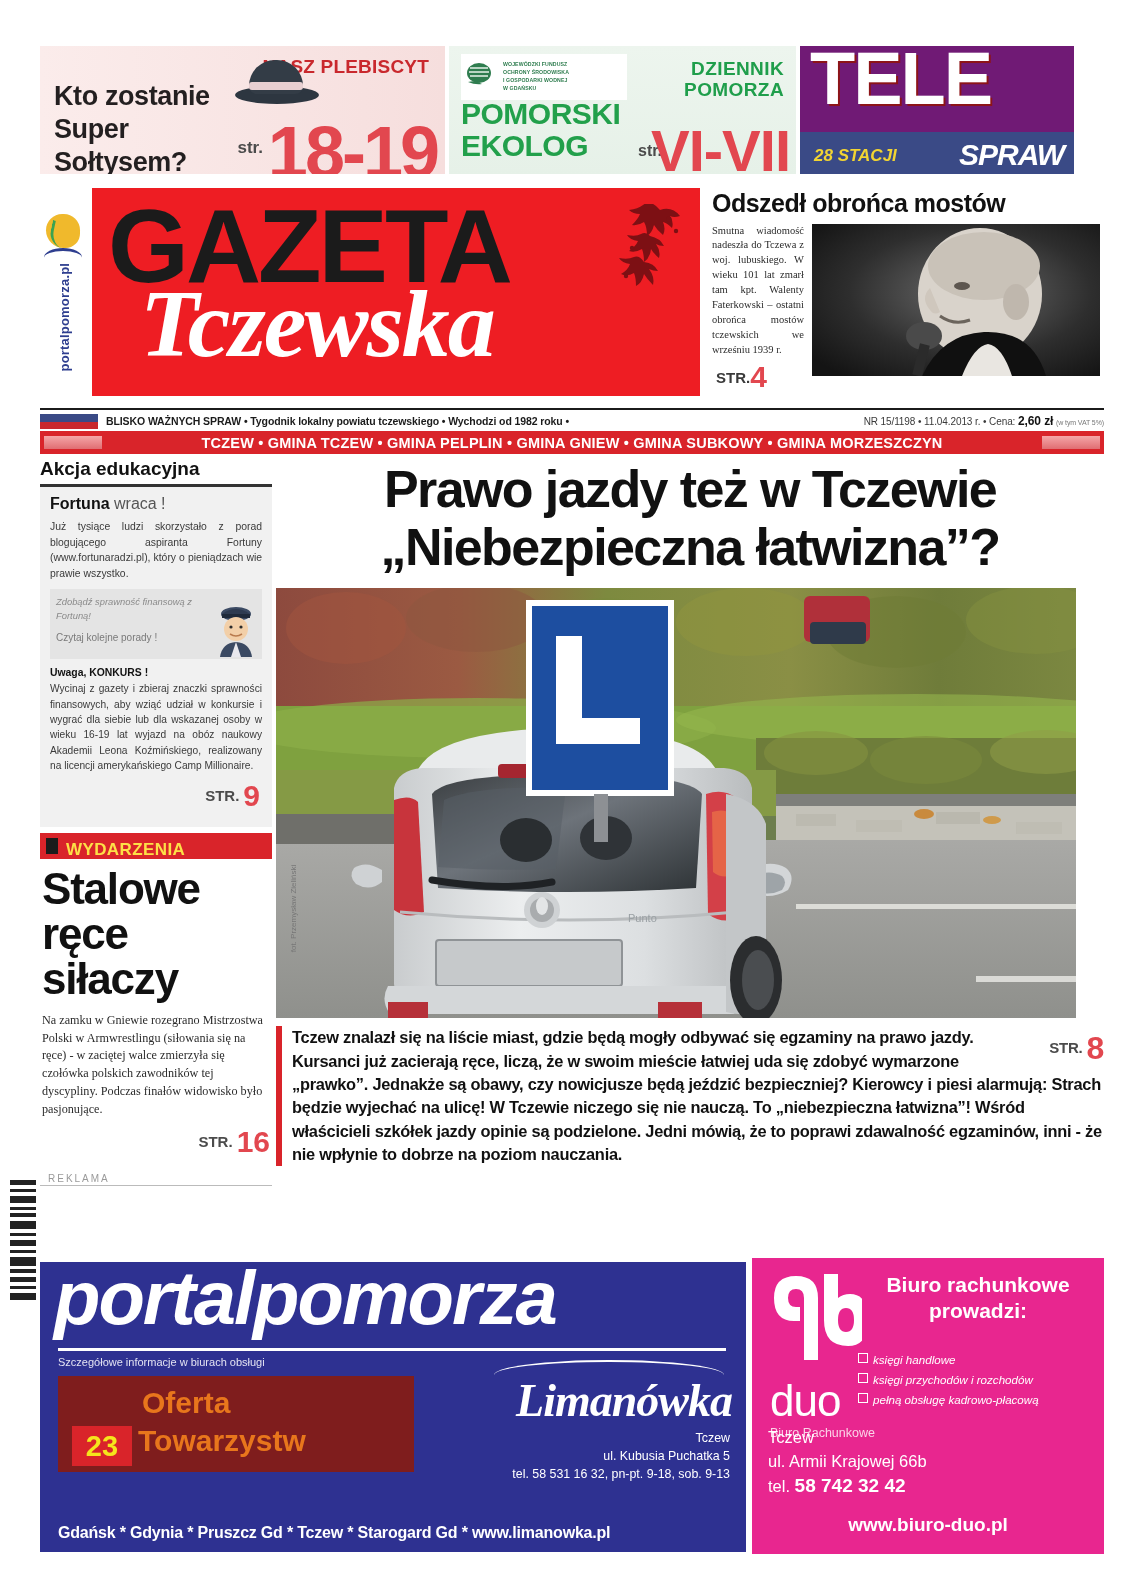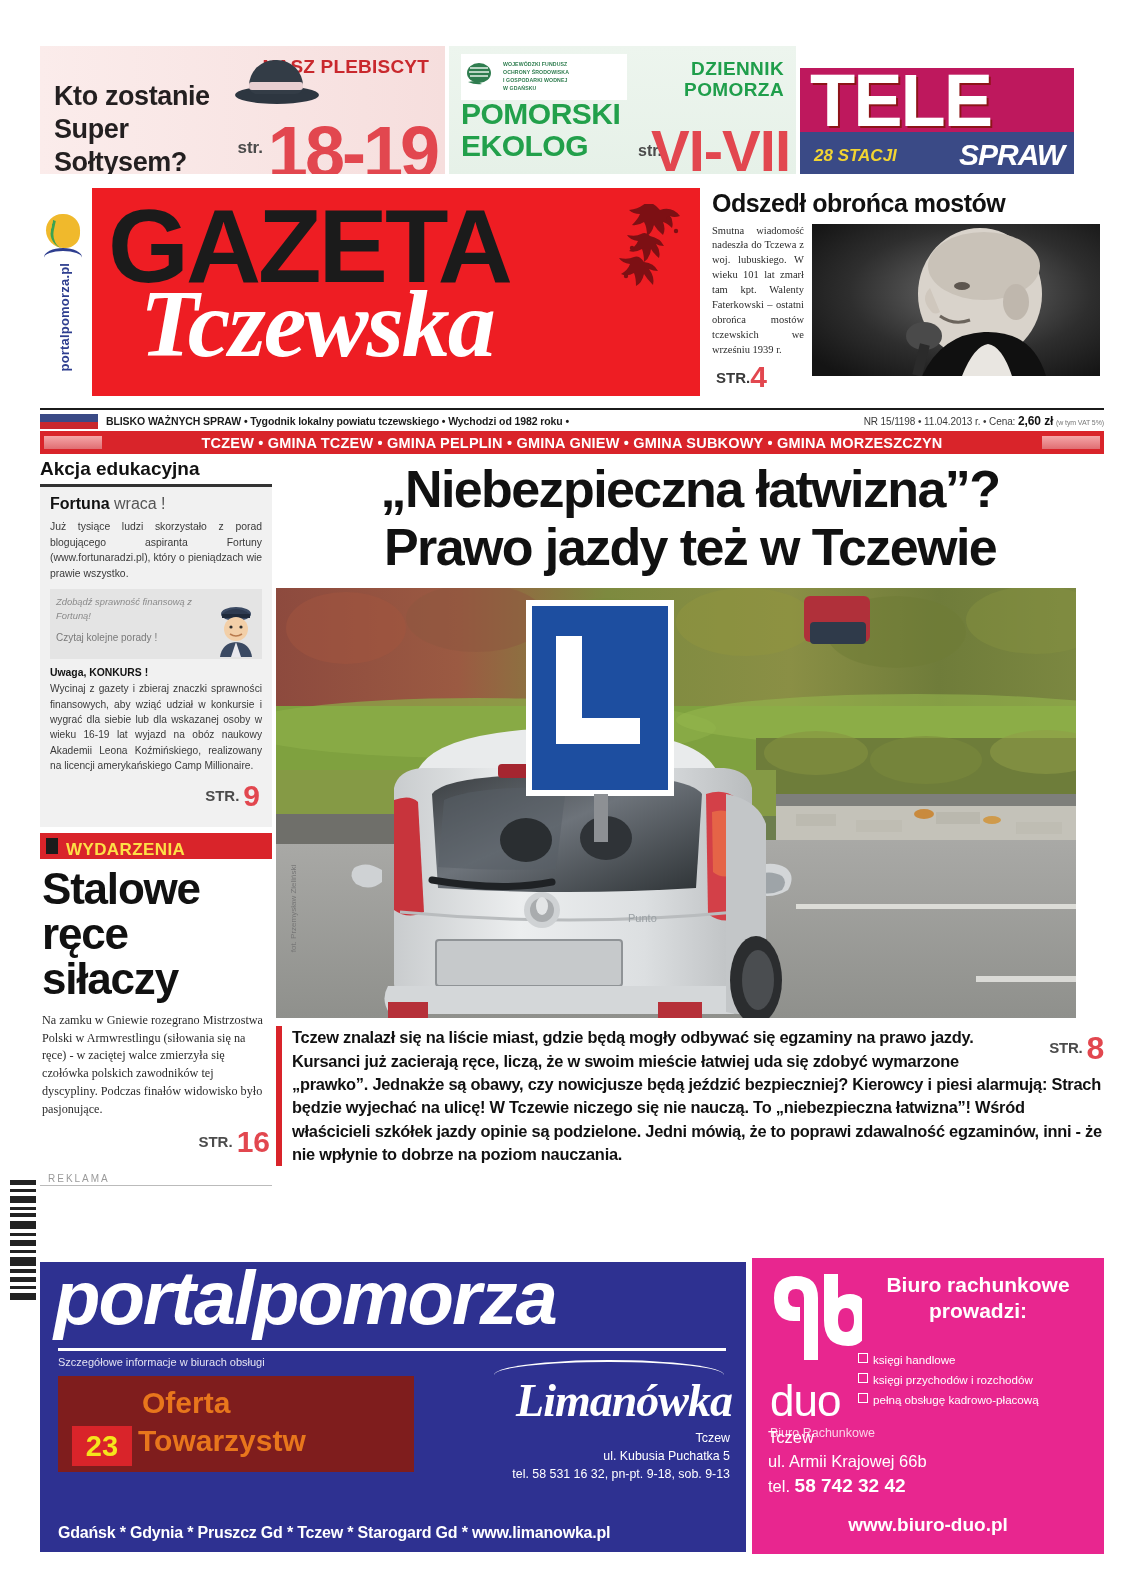--- a/index.html
+++ b/index.html
@@ -23,21 +23,21 @@
   .t-ekolog{width:347px;background:linear-gradient(to bottom,#edf5ee,#e6f1e8);position:relative;}
   .t-ekolog .wfos{position:absolute;left:12px;top:8px;width:160px;height:42px;background:#ffffff;display:flex;align-items:center;gap:5px;padding:2px 3px;}
   .t-ekolog .wfos .leaf{width:34px;height:34px;flex:0 0 34px;position:relative;}
   .t-ekolog .wfos .leaf svg{display:block;}
   .t-ekolog .wfos .wtxt{font-size:5.2px;line-height:1.5;color:#2f7d4f;font-weight:bold;letter-spacing:.1px;}
   .t-ekolog .pomeko{position:absolute;left:12px;top:52px;font-size:30px;font-weight:bold;color:#22a04b;line-height:1.05;letter-spacing:-.5px;}
   .t-ekolog .dzien{position:absolute;right:12px;top:12px;font-size:19px;font-weight:bold;color:#1f9e4b;line-height:1.12;text-align:right;letter-spacing:.4px;}
   .t-ekolog .strLabel{position:absolute;right:134px;bottom:14px;font-size:16px;font-weight:bold;color:#4b4b4b;}
   .t-ekolog .vivii{position:absolute;right:6px;bottom:-6px;font-size:58px;font-weight:bold;color:#e2474f;line-height:1;letter-spacing:-1px;}
 
-  .t-tele{width:274px;background:#be185d;position:relative;margin-top:22px;}
+  .t-tele{width:274px;background:#701a75;position:relative;}
   .t-tele .teleword{position:absolute;left:10px;top:-4px;font-size:74px;font-weight:bold;color:#ffffff;letter-spacing:-2px;line-height:1;text-shadow:2px 2px 0 #8d1418;}
   .t-tele .blueband{position:absolute;left:0;bottom:0;width:100%;height:42px;background:#3a4a86;}
   .t-tele .stacji{position:absolute;left:14px;bottom:8px;font-size:17px;font-weight:bold;font-style:italic;color:#f2d432;}
   .t-tele .wizja{position:absolute;right:10px;bottom:2px;font-size:30px;font-weight:bold;font-style:italic;color:#ffffff;letter-spacing:-1px;}
 
   
   .masthead{position:absolute;left:40px;top:186px;width:1064px;height:218px;}
   .portalcol{position:absolute;left:0;top:0;width:46px;height:218px;}
   .portalcol .vtxt{position:absolute;left:-66px;top:88px;width:180px;transform:rotate(-90deg);font-size:13px;font-weight:bold;color:#2e3e8f;letter-spacing:.2px;white-space:nowrap;}
   .portalcol .blob{position:absolute;left:6px;top:28px;width:34px;height:34px;background:#f0b92c;border-radius:50% 50% 45% 55%;}
@@ -120,21 +120,21 @@
   .ad-ubez .limanowka{position:absolute;right:14px;top:112px;font-size:46px;font-style:italic;font-weight:bold;color:#fff;font-family:"Liberation Serif", serif;letter-spacing:-1px;}
   .ad-ubez .swoosh{position:absolute;right:22px;top:98px;width:230px;height:28px;border-top:2px solid #fff;border-radius:50% 50% 0 0;}
   .ad-ubez .addr{position:absolute;right:16px;top:168px;text-align:right;font-size:12.4px;line-height:1.45;color:#fff;}
   .ad-ubez .cities{position:absolute;left:18px;bottom:10px;font-size:16px;font-weight:bold;color:#fff;letter-spacing:-.2px;}
 
   .ad-duo{position:absolute;left:752px;top:1258px;width:352px;height:296px;background:#e8268f;color:#fff;overflow:hidden;}
   .ad-duo .qblogo{position:absolute;left:14px;top:10px;width:96px;height:100px;}
   .ad-duo .duoword{position:absolute;left:18px;top:118px;font-size:44px;color:#fff;font-weight:normal;letter-spacing:-1px;}
   .ad-duo .duosub{position:absolute;left:18px;top:168px;font-size:12.5px;color:#fbd3e8;}
   .ad-duo .bhead{position:absolute;right:10px;top:14px;width:232px;text-align:center;font-size:21px;font-weight:bold;color:#fff;line-height:1.22;}
-  .ad-duo .blist{position:absolute;right:8px;top:92px;width:238px;font-size:11.6px;line-height:1.72;color:#fff;}
+  .ad-duo .blist{position:absolute;right:8px;top:92px;width:238px;font-size:11.6px;line-height:1.72;color:#fff;font-style:italic;}
   .ad-duo .blist .bi{display:flex;gap:5px;align-items:flex-start;}
   .ad-duo .blist .cb{width:8px;height:8px;border:1.5px solid #fff;flex:0 0 8px;margin-top:3px;}
   .ad-duo .daddr{position:absolute;left:16px;bottom:54px;font-size:16.5px;line-height:1.42;color:#fff;}
   .ad-duo .daddr .ph{font-weight:bold;font-size:19px;}
   .ad-duo .dweb{position:absolute;left:0;right:0;bottom:18px;text-align:center;font-size:19px;font-weight:bold;color:#fff;}
 </style>
 </head>
 <body>
 
 <div class="page">
@@ -308,22 +308,22 @@
       <div class="strline">
         <span>STR.</span><b>16</b>
       </div>
       <div class="photocredit">fot. Przemysław Zieliński</div>
     </div>
 
     <div class="reklama">REKLAMA</div>
   </div>
 
   <div class="main">
+    <div class="headline">Prawo jazdy też w Tczewie</div>
     <div class="headline">„Niebezpieczna łatwizna”?</div>
-    <div class="headline">Prawo jazdy też w Tczewie</div>
 
     <div class="heroframe">
       <svg width="828" height="430" viewBox="0 0 828 430" preserveAspectRatio="none">
         <defs>
           <linearGradient id="hedge" x1="0" y1="0" x2="1" y2="0">
             <stop offset="0%" stop-color="#8d4a3e"></stop>
               <stop offset="22%" stop-color="#9b5a42"></stop>
             <stop offset="40%" stop-color="#7d8a3f"></stop>
               <stop offset="62%" stop-color="#8a8f45"></stop>
             <stop offset="80%" stop-color="#6f7c3a"></stop>

